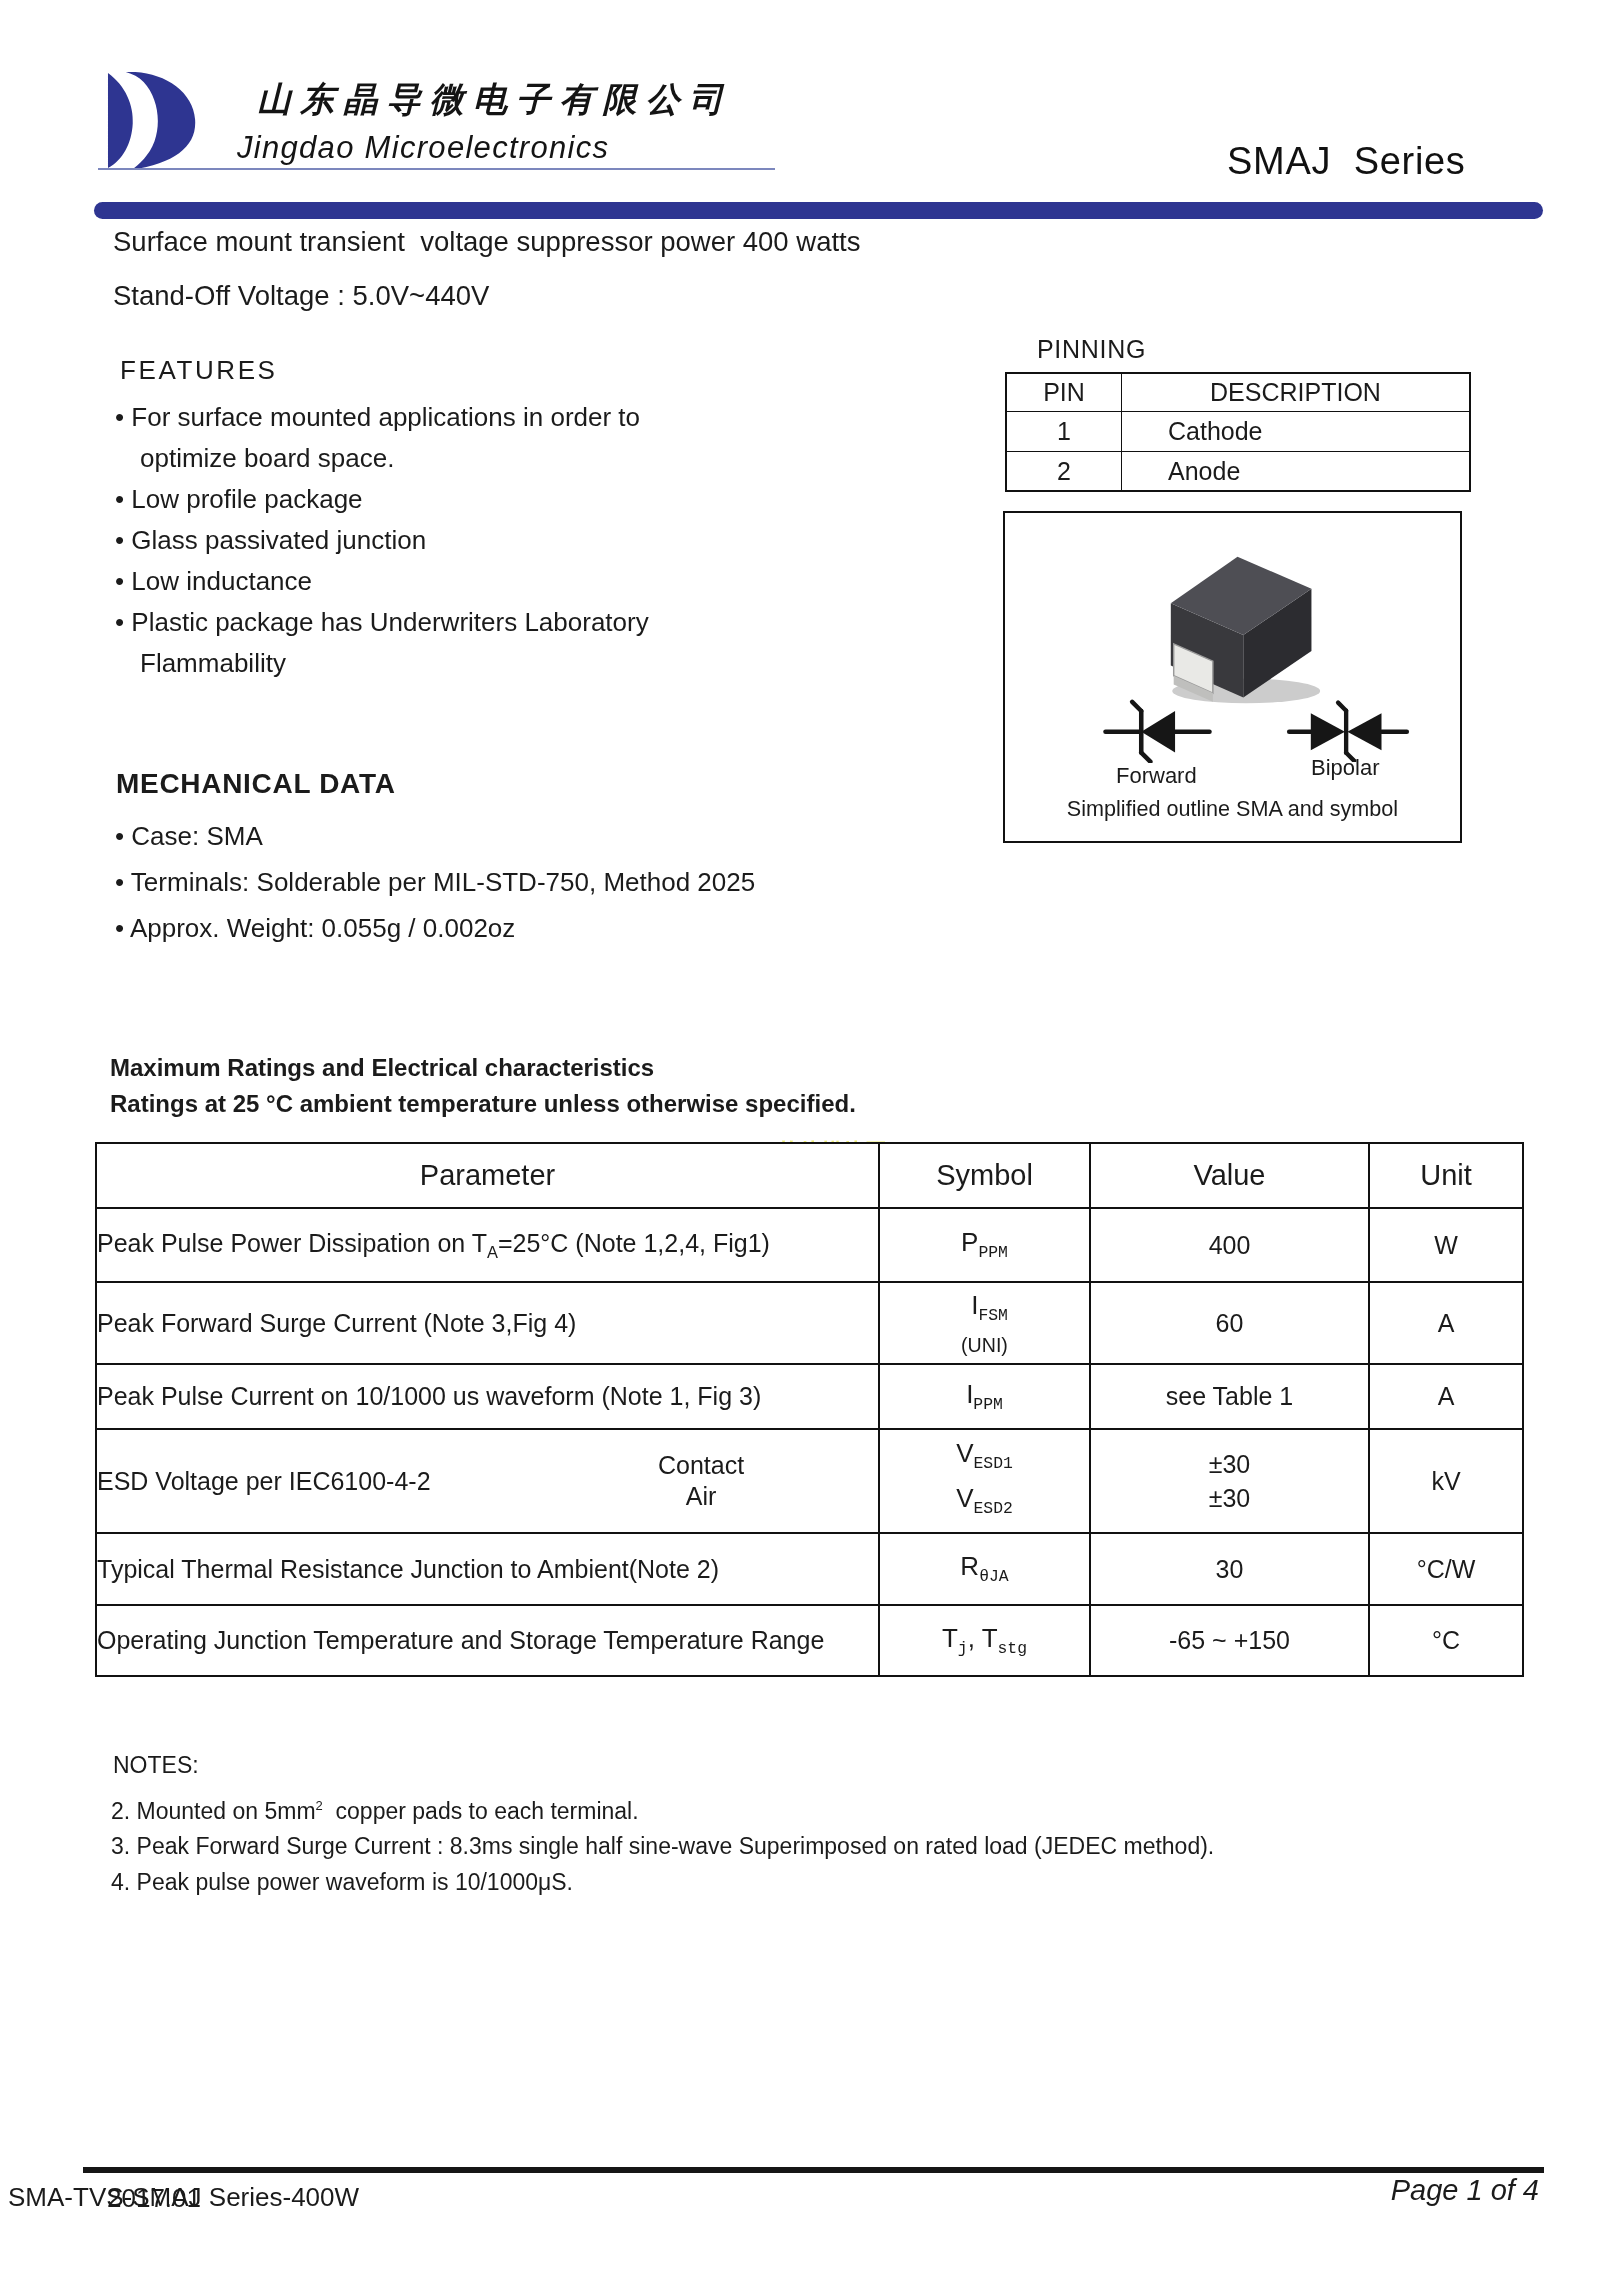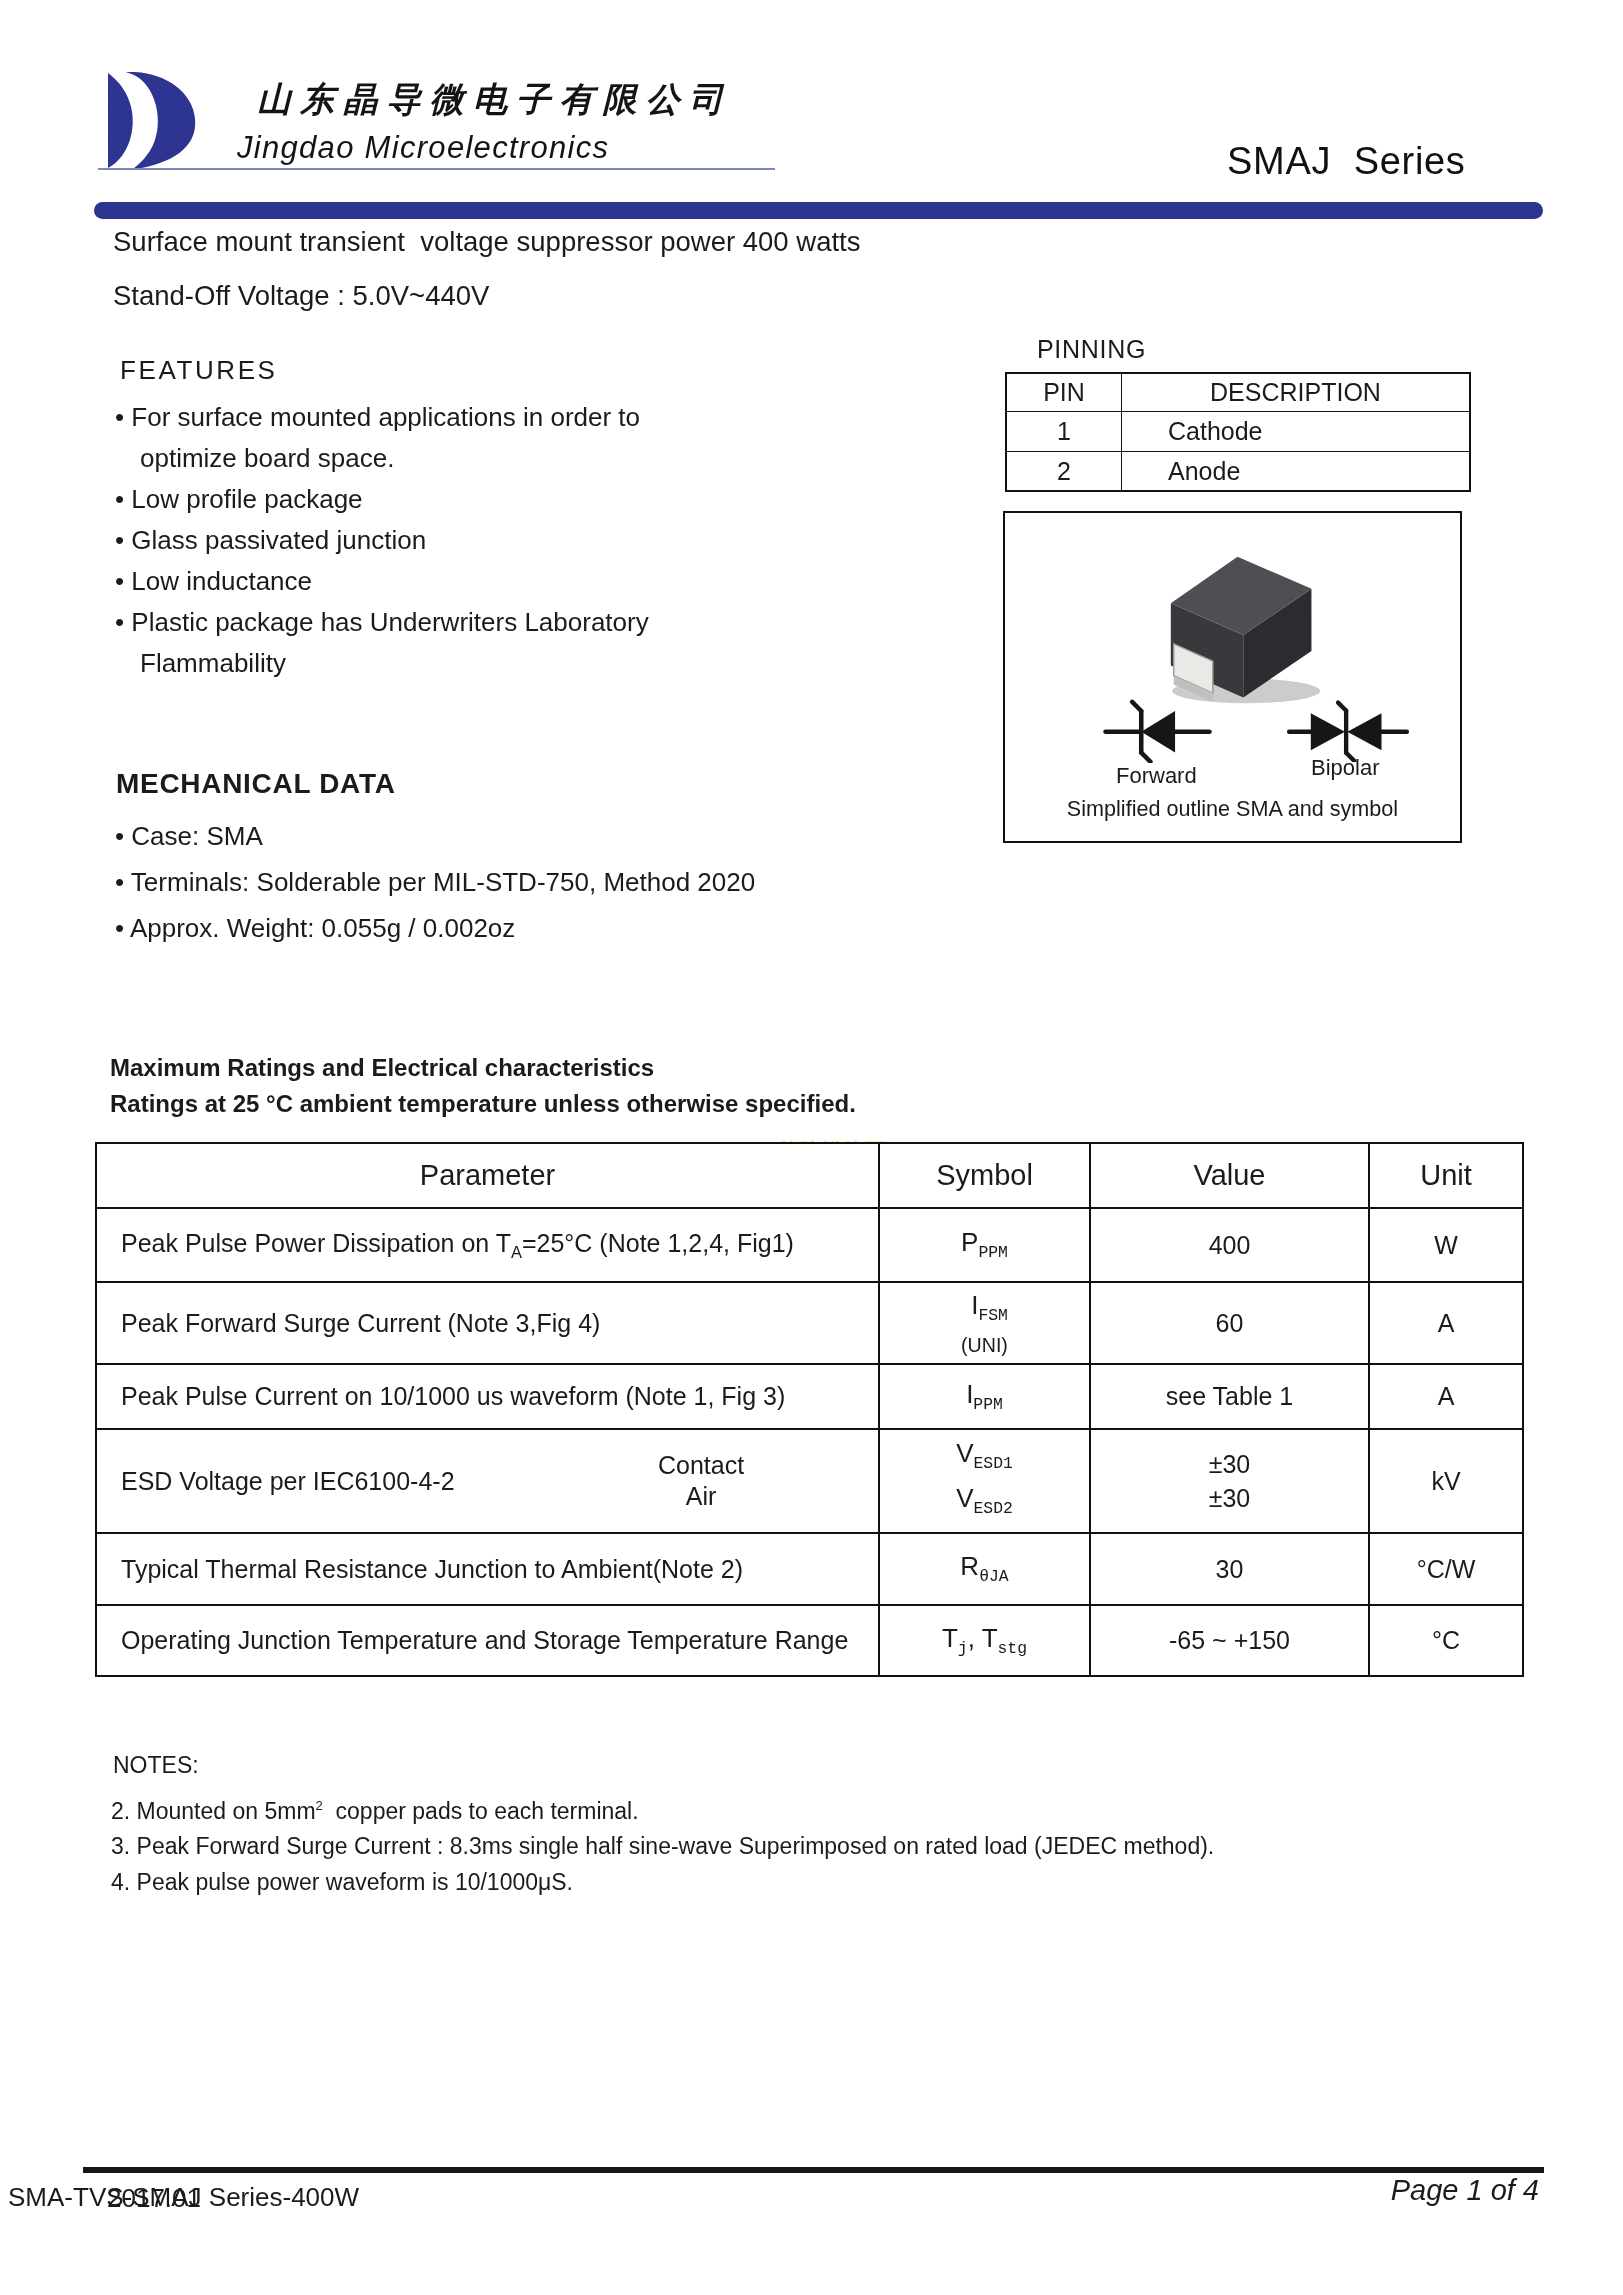--- a/index.html
+++ b/index.html
@@ -90,21 +90,21 @@
     grid-template-rows:65px 74px 82px 65px 104px 72px 69px;
     border:2.6px solid #111;
     background:#fff;
   }
   .ratings-table .cell{
     border-right:2px solid #111;border-bottom:2px solid #111;
     box-sizing:border-box;
     display:flex;align-items:center;justify-content:center;
     font-size:25px;text-align:center;
   }
-  .ratings-table .cell.param{justify-content:flex-start;text-align:left;padding-left:24px;position:relative;}
+  .ratings-table .cell.param{justify-content:flex-start;text-align:left;padding-left:0;position:relative;}
   .ratings-table .cell.last-col{border-right:none;}
   .ratings-table .cell.last-row{border-bottom:none;}
   .ratings-table .th{font-size:29px;}
   .sym{font-size:26px;}
   .sym sub{font-size:16.4px;font-family:Liberation Mono, monospace;}
   .stack{display:flex;flex-direction:column;align-items:flex-end;line-height:34px;}
   .stack .small{font-size:19.6px;line-height:25px;}
   .esd-cond{
     position:absolute;left:561px;top:50%;transform:translateY(-50%);
     display:flex;flex-direction:column;align-items:center;line-height:31px;
@@ -193,21 +193,21 @@
       <polygon points="99,52 154,22 154,82" fill="#161616"></polygon>
     </svg>
     <div class="lbl-uni">Forward</div>
     <div class="lbl-bi">Bipolar</div>
     <div class="pkg-caption">Simplified outline SMA and symbol</div>
   </div>
 
   <div class="abs mech-heading">MECHANICAL DATA</div>
   <div class="abs mech-list">
     <div>• Case: SMA</div>
-    <div>• Terminals: Solderable per MIL-STD-750, Method 2020</div>
+    <div>• Terminals: Solderable per MIL-STD-750, Method 2025</div>
     <div>• Approx. Weight: 0.055g / 0.002oz</div>
   </div>
 
   <div class="abs ratings-h1">Maximum Ratings and Electrical characteristics</div>
   <div class="abs ratings-h2">Ratings at 25 °C ambient temperature unless otherwise specified.</div>
   <div class="abs watermark">芯片模块网</div>
 
   <div class="abs ratings-table">
 
     <div class="cell th">Parameter</div>

